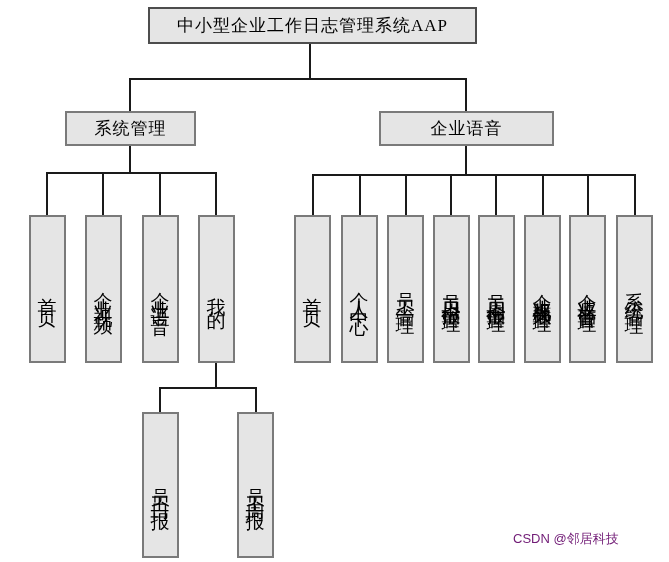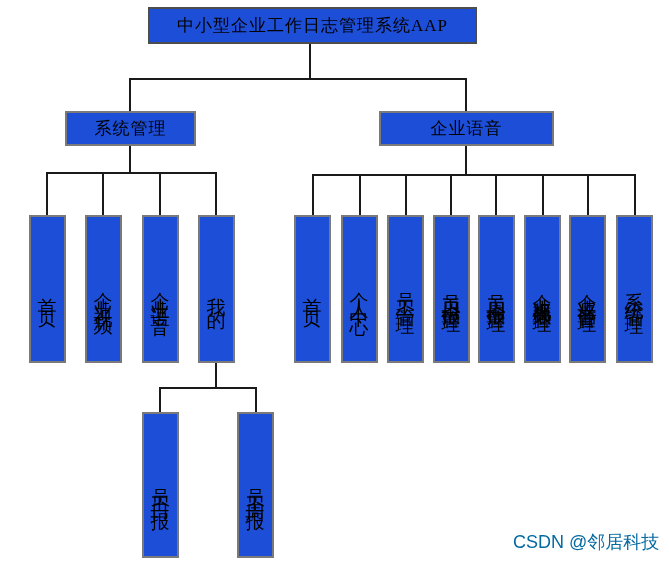--- a/index.html
+++ b/index.html
@@ -13,21 +13,21 @@
   }
   
   .line{position:absolute;background:#1a1a1a;}
   .line.h{height:2px;}
   .line.v{width:2px;}
   
   .node{
     position:absolute;
     box-sizing:border-box;
     border:2px solid #7a7a7a;
-    background:#1d4ed8;
+    background:#e5e5e5;
     display:flex;
     align-items:center;
     justify-content:center;
     text-align:center;
   }
   .hnode{font-size:17px;letter-spacing:1px;white-space:nowrap;}
   .root{border-color:#4d4d4d;}
   .vnode{width:37px;height:148px;top:215px;}
   .bnode{width:37px;height:146px;top:412px;}
   .vtext{
@@ -37,22 +37,22 @@
     line-height:1;
     white-space:nowrap;
   }
   .ch2{letter-spacing:14px;margin-bottom:-14px;}
   .ch4{letter-spacing:8px;margin-bottom:-8px;}
   .ch6{letter-spacing:4px;margin-bottom:-4px;}
   .watermark{
     position:absolute;
     left:513px;top:530px;
     font-family:"Liberation Sans","DejaVu Sans",sans-serif;
-    font-size:18px;
-    color:#0369a1;
+    font-size:13px;
+    color:#701a75;
     white-space:nowrap;
   }
 </style>
 </head>
 <body>
 
 <div id="stage">
 
   <div class="line v" style="left:309px;top:44px;height:34px"></div>
   <div class="line h" style="left:129px;top:78px;width:338px"></div>

